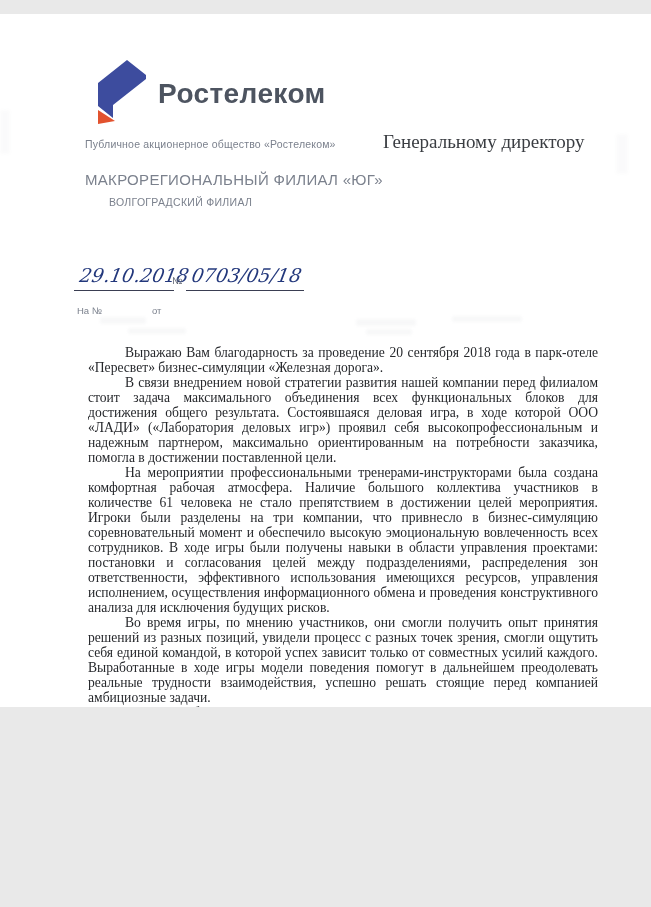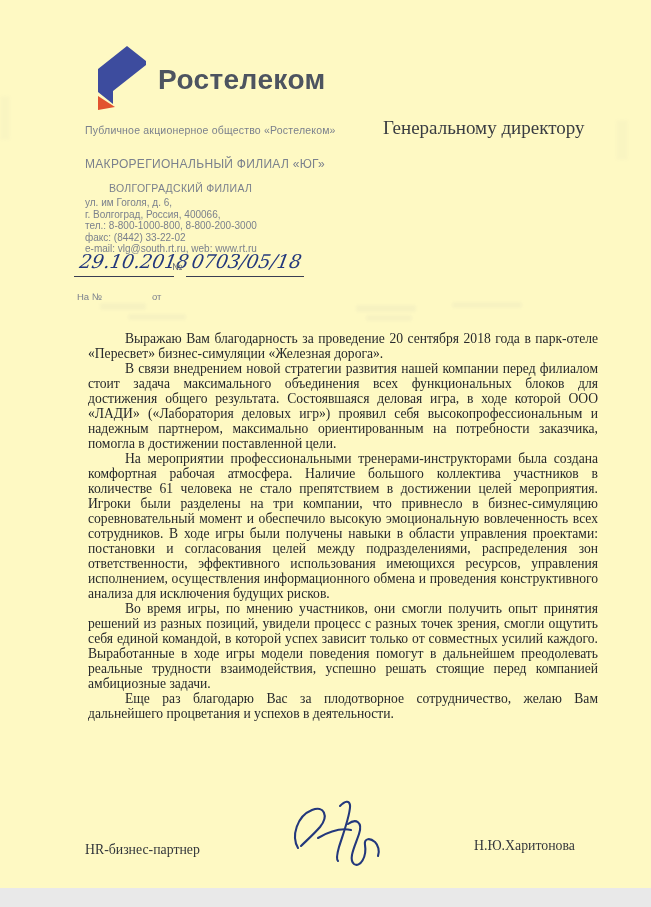--- a/index.html
+++ b/index.html
@@ -1,35 +1,35 @@
 <!DOCTYPE html>
 <html><head>
 <meta charset="utf-8">
 <style>
   html,body { margin:0; padding:0; background:#e9e9e9; }
   .page {
-    position:relative; width:651px; height:888px; margin:0 auto;
-    background:#fef9c3; overflow:hidden;
+    position:relative; width:651px; height:693px; margin:14px auto;
+    background:#ffffff; overflow:hidden;
     font-family:"Liberation Serif","DejaVu Serif",serif;
   }
   .abs { position:absolute; }
 
   
   .logo-box { left:82px; top:42px; width:72px; height:72px; }
   .wordmark {
     left:158px; top:64px;
     font-family:"Liberation Sans","DejaVu Sans",sans-serif;
     font-size:28px; font-weight:600; color:#4d5460; letter-spacing:0.4px;
   }
   .hdr-sans {
     font-family:"Liberation Sans","DejaVu Sans",sans-serif;
     color:#7b818d;
   }
   .company-line { left:85px; top:124px; font-size:10.5px; letter-spacing:0.2px; }
-  .branch-macro { left:85px; top:157px; font-size:12px; letter-spacing:0.3px; }
+  .branch-macro { left:85px; top:157px; font-size:15px; letter-spacing:0.3px; }
   .branch-local { left:85px; top:182px; font-size:10.5px; letter-spacing:0.3px;padding-left:24px; }
   .address-block { left:85px; top:197px; font-size:10px; line-height:11.6px; }
   .address-block div { white-space:nowrap; }
 
   
   .handwriting {
     font-family:"DejaVu Serif",serif; font-style:italic;
     color:#23387c; transform:skewX(-10deg);
     white-space:nowrap;
   }
@@ -79,27 +79,20 @@
       <polygon points="16,27 45,4 64,19 64,23 31,49 31,62 16,50" fill="#3D4C9E"></polygon>
       <polygon points="16,54 33,65 16,68" fill="#E2522E"></polygon>
     </svg>
   </div>
   <div class="abs wordmark">Ростелеком</div>
 
   <div class="abs hdr-sans company-line">Публичное акционерное общество «Ростелеком»</div>
   <div class="abs hdr-sans branch-macro">МАКРОРЕГИОНАЛЬНЫЙ ФИЛИАЛ «ЮГ»</div>
   <div class="abs hdr-sans branch-local">ВОЛГОГРАДСКИЙ ФИЛИАЛ</div>
 
-  <div class="abs hdr-sans address-block">
-    <div>ул. им Гоголя, д. 6,</div>
-    <div>г. Волгоград, Россия, 400066,</div>
-    <div>тел.: 8-800-1000-800, 8-800-200-3000</div>
-    <div>факс: (8442) 33-22-02</div>
-    <div>e-mail: vlg@south.rt.ru, web: www.rt.ru</div>
-  </div>
 
   <div class="abs handwriting hw-date">29.10.2018</div>
   <div class="abs hdr-sans number-label">№</div>
   <div class="abs handwriting hw-number">0703/05/18</div>
   <div class="abs u-line u-date"></div>
   <div class="abs u-line u-number"></div>
   <div class="abs hdr-sans ref-row ref-na">На №</div>
   <div class="abs hdr-sans ref-row ref-ot">от</div>
 
   <div class="abs recipient">

